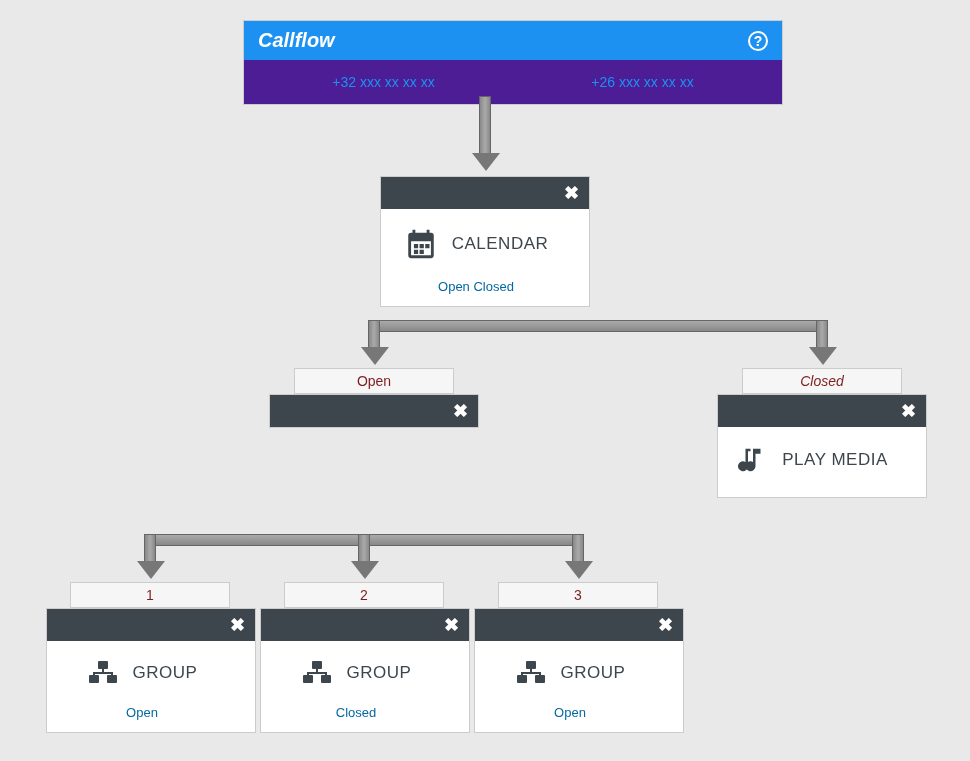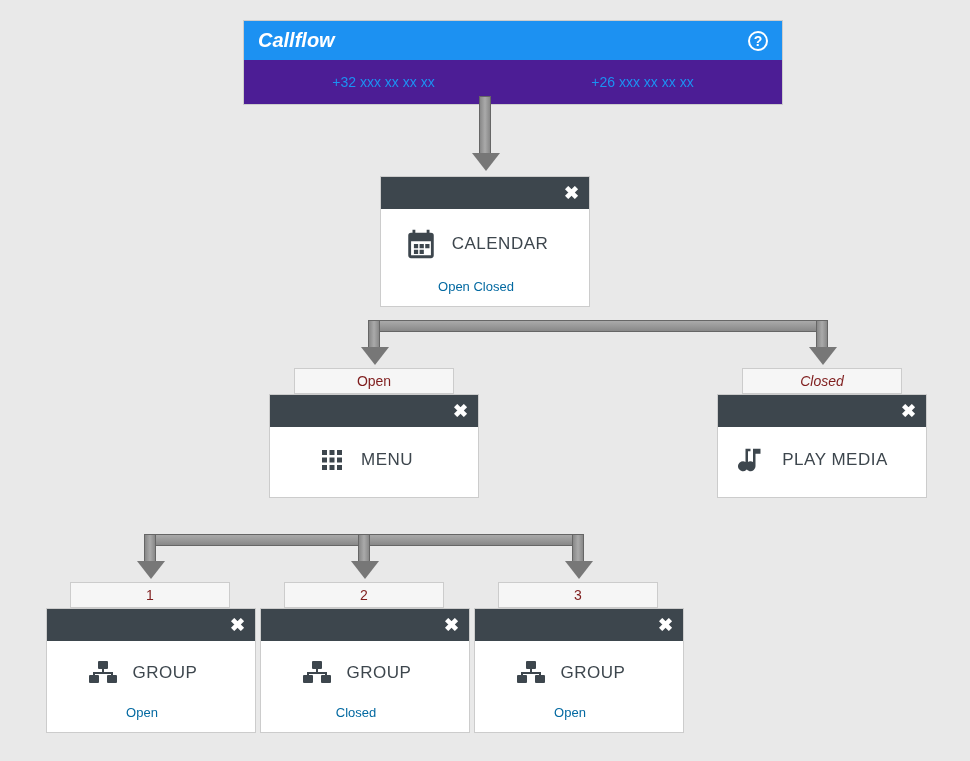--- a/index.html
+++ b/index.html
@@ -169,28 +169,20 @@
 <div class="arrow-v" style="left:816px; top:320px; height:30px;"></div>
 
 <div class="branch-label" style="left:294px; top:368px;">Open</div>
 
 <div class="branch-label" style="left:742px; top:368px;font-style:italic;">Closed</div>
 
 <div class="node" style="left:269px; top:394px;">
   <div class="node-header">
     <span class="close-x">✖</span>
   </div>
-  <div class="node-body">
-    <div class="node-row">
-      <svg class="icon" width="30" height="30" viewBox="0 0 24 24">
-          <path d="M4 4h4v4H4zm6 0h4v4h-4zm6 0h4v4h-4zM4 10h4v4H4zm6 0h4v4h-4zm6 0h4v4h-4zM4 16h4v4H4zm6 0h4v4h-4zm6 0h4v4h-4z"></path>
-        </svg>
-      <span class="node-title">MENU</span>
-    </div>
-  </div>
 </div>
 
 <div class="node" style="left:717px; top:394px;">
   <div class="node-header">
     <span class="close-x">✖</span>
   </div>
   <div class="node-body">
     <div class="node-row">
       <svg class="icon" width="30" height="30" viewBox="0 0 24 24">
           <path d="M12 3v10.55A4 4 0 1 0 14 17V7h4V3h-6zM6 13.55A4 4 0 1 0 8 17V5h2V3H6v10.55z"></path>

